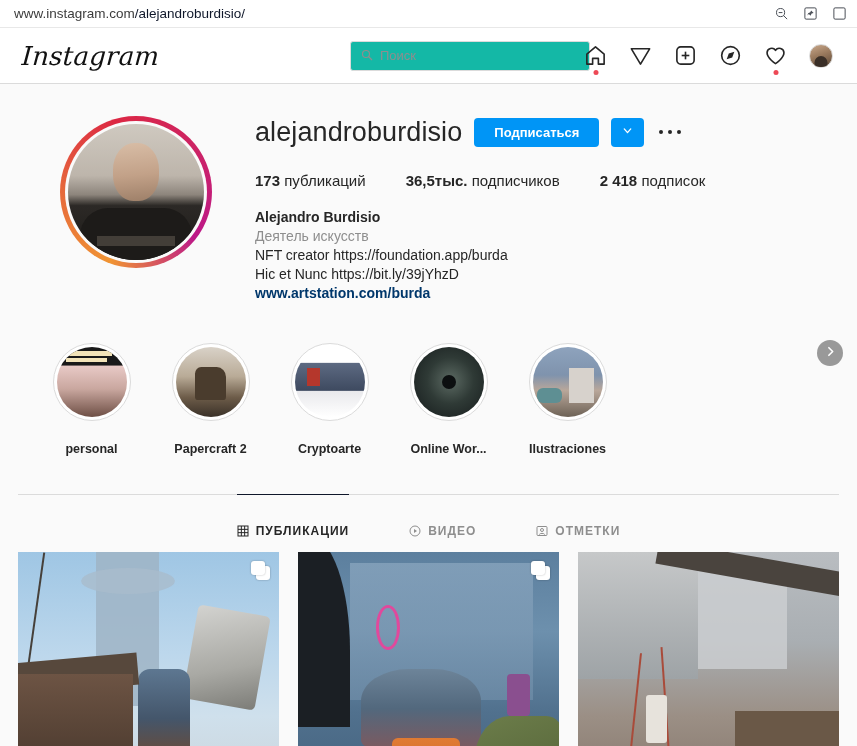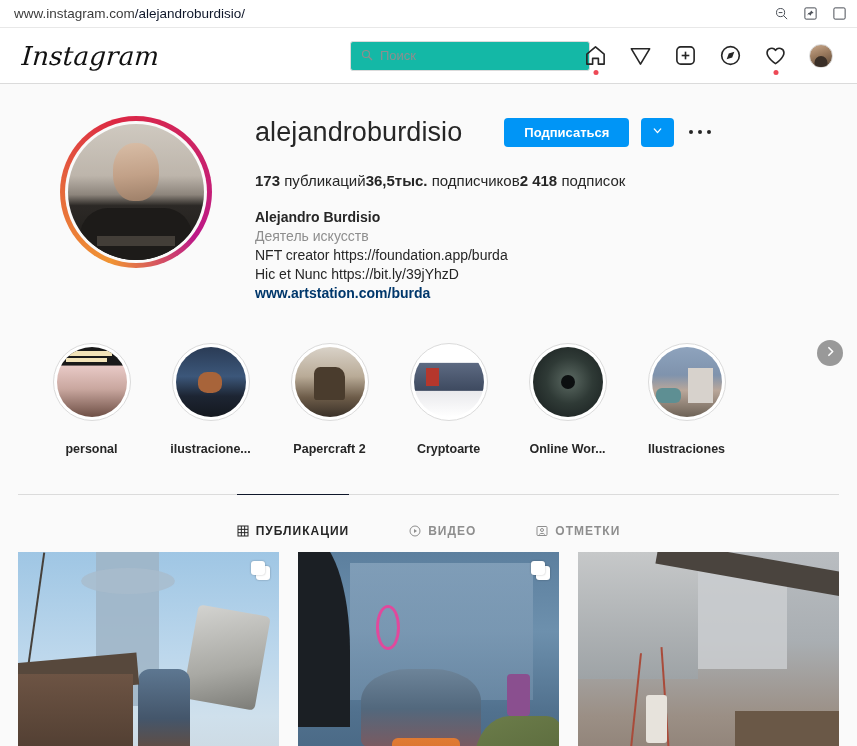--- a/index.html
+++ b/index.html
@@ -140,21 +140,20 @@
   .info-col { flex: 1; padding-left: 2px; }
   .name-row { display: flex; align-items: center; gap: 12px; height: 36px; }
   .username { font-size: 27px; font-weight: 300; color: #262626; letter-spacing: .1px; }
   .btn-follow {
     background: #0095f6; color: #fff;
     border: none; border-radius: 4px;
     font-family: "Liberation Sans", sans-serif;
     font-size: 13px; font-weight: bold;
     height: 29px; padding: 0 20px;
     cursor: pointer;
-    margin-left: 30px;
   }
   .btn-chev {
     background: #0095f6; border: none; border-radius: 4px;
     width: 33px; height: 29px;
     display: flex; align-items: center; justify-content: center;
     cursor: pointer;
   }
   .btn-more {
     width: 28px; height: 28px;
     display: flex; align-items: center; justify-content: center;
@@ -166,21 +165,21 @@
     position: relative;
   }
   .btn-more span::before, .btn-more span::after, .btn-more span i {
     content:""; position:absolute; top:0;
     width:4px; height:4px; border-radius:50%; background:#262626;
   }
   .btn-more span::before { left: 0; }
   .btn-more span i { left: 9px; display:block; }
   .btn-more span::after { left: 18px; }
 
-  .stats { display: flex; margin-top: 22px; font-size: 15px; color: #262626; }
+  .stats { display: flex; gap: 40px; margin-top: 22px; font-size: 15px; color: #262626; }
   .stats b { font-weight: bold; }
 
   .bio { margin-top: 19px; font-size: 14px; line-height: 19px; }
   .bio .fullname { font-weight: bold; }
   .bio .category { color: #8e8e8e; }
   .bio .link { color: #00376b; font-weight: bold; text-decoration: none; }
 
   
   .highlights {
     display: flex; gap: 0;
@@ -443,28 +442,20 @@
 
     <div class="hl">
       <div class="hl-ring">
         <div class="hl-img">
             <span class="art a-personal"></span>
           </div>
       </div>
       <div class="hl-label">personal</div>
     </div>
 
-    <div class="hl">
-      <div class="hl-ring">
-        <div class="hl-img">
-            <span class="art a-ilustr"></span>
-          </div>
-      </div>
-      <div class="hl-label">ilustracione...</div>
-    </div>
 
     <div class="hl">
       <div class="hl-ring">
         <div class="hl-img">
             <span class="art a-paper"></span>
           </div>
       </div>
       <div class="hl-label">Papercraft 2</div>
     </div>
 

